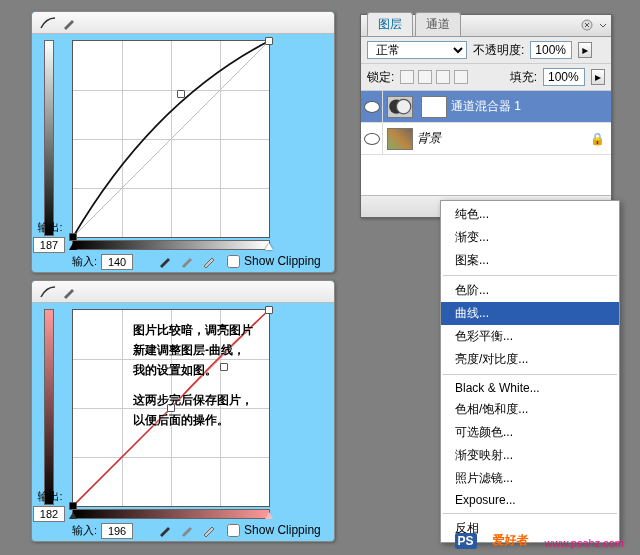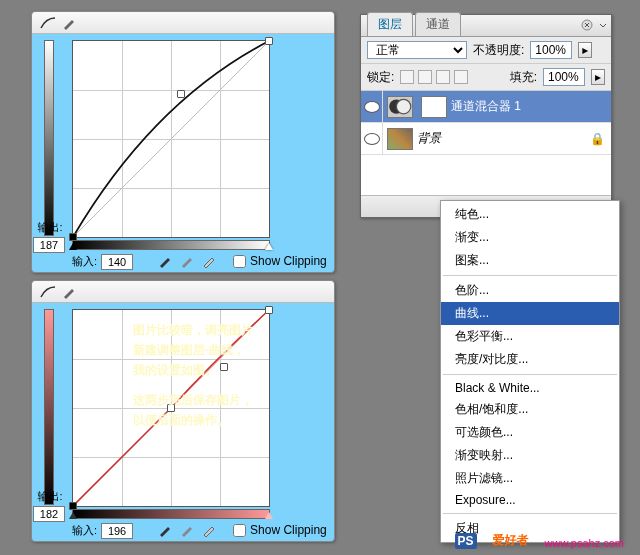--- a/index.html
+++ b/index.html
@@ -20,21 +20,21 @@
 .vgrad{width:10px;height:196px;border:1px solid #666;background:linear-gradient(to top,#000,#fff)}
 .out-label{margin-top:6px;font-size:11px;text-align:center}
 .io-box{width:32px;height:16px;border:1px solid #7a7a7a;background:#fff;text-align:center;line-height:14px;font-size:11px;margin-top:2px}
 .hgrad-row{margin-left:34px;display:flex;align-items:center;margin-top:2px}
 .hgrad{width:198px;height:10px;border:1px solid #666;background:linear-gradient(to right,#000,#fff);position:relative}
 .hgrad .tri{position:absolute;bottom:-1px;width:0;height:0;border-left:4px solid transparent;border-right:4px solid transparent;border-bottom:7px solid #333}
 .input-row{margin-left:34px;margin-top:2px;display:flex;align-items:center;gap:4px}
 .input-row .lbl{font-size:11px}
 .eyedrops{margin-left:20px;display:flex;gap:6px}
 .eyedrops span{width:16px;height:16px;display:inline-block}
-.clip-row{display:flex;align-items:flex-end;gap:4px;font-size:11px;margin-left:12px}
+.clip-row{display:flex;align-items:flex-end;gap:4px;font-size:11px;margin-left:6px}
 .clip-row input{margin:0}
 .layers-panel{position:absolute;left:360px;top:14px;width:252px;background:#ebebeb;border:1px solid #666;box-shadow:1px 1px 3px rgba(0,0,0,0.3)}
 .tabs{height:22px;background:linear-gradient(#f5f5f5,#dcdcdc);display:flex;align-items:flex-end;border-bottom:1px solid #999;gap:2px;padding-left:6px;position:relative}
 .tab{padding:3px 10px;font-size:12px;border:1px solid #999;border-bottom:none;background:#e4e4e4;border-radius:3px 3px 0 0;color:#555}
 .tab.active{background:#ebebeb;color:#0369a1}
 .tabs .close{position:absolute;right:18px;top:4px;width:12px;height:12px}
 .tabs .menu{position:absolute;right:3px;top:4px;width:10px;height:12px}
 .layers-row{display:flex;align-items:center;padding:4px 6px;border-bottom:1px solid #ccc;gap:6px}
 .layers-row select,.layers-row .combo{height:18px;border:1px solid #7e9db9;background:#fff;font-size:12px;padding:0 4px}
 .combo{display:inline-flex;align-items:center;gap:2px}
@@ -49,21 +49,21 @@
 .vis::before{content:"";width:14px;height:10px;border:1px solid #555;border-radius:50%;display:block;background:#fff}
 .thumb{width:26px;height:22px;border:1px solid #777;background:#ccc;margin:0 4px;display:flex;align-items:center;justify-content:center;overflow:hidden}
 .mask{background:#fff}
 .layer-name{font-size:12px}
 .panel-footer{height:22px;border-top:1px solid #bbb;background:linear-gradient(#eee,#ddd);display:flex;align-items:center;justify-content:flex-end;gap:6px;padding:0 6px}
 .panel-footer span{width:14px;height:14px;display:inline-block}
 .context-menu{position:absolute;left:440px;top:200px;width:180px;background:#fff;border:1px solid #999;box-shadow:2px 2px 6px rgba(0,0,0,0.35);padding:2px 0}
 .context-menu .mi{padding:3px 14px;font-size:12px;cursor:default}
 .context-menu .mi.sel{background:#2a5db0;color:#fff}
 .context-menu hr{border:none;border-top:1px solid #ccc;margin:3px 2px}
-.ann{position:absolute;left:133px;top:320px;width:215px;color:#fef9c3;font-size:13px;line-height:20px;font-weight:bold}
+.ann{position:absolute;left:133px;top:320px;width:215px;color:#000000;font-size:13px;line-height:20px;font-weight:bold}
 .ann p{margin-bottom:10px;text-shadow:0 0 2px #fff}
 .watermark{position:absolute;right:16px;bottom:6px;font-size:14px;color:#fff;display:flex;align-items:flex-end;gap:16px}
 .watermark .ps{background:#2c5aa0;color:#fff;padding:1px 3px;font-weight:bold;border-radius:2px}
 .watermark .sub{color:#f08; font-size:11px}
 .dot{width:8px;height:8px;border:1px solid #555;background:#fff;border-radius:1px;position:absolute;transform:translate(-50%,-50%)}
 </style>
 </head>
 <body>
 
 <div class="curves-panel" style="left:31px;top:11px;width:304px;height:262px">

